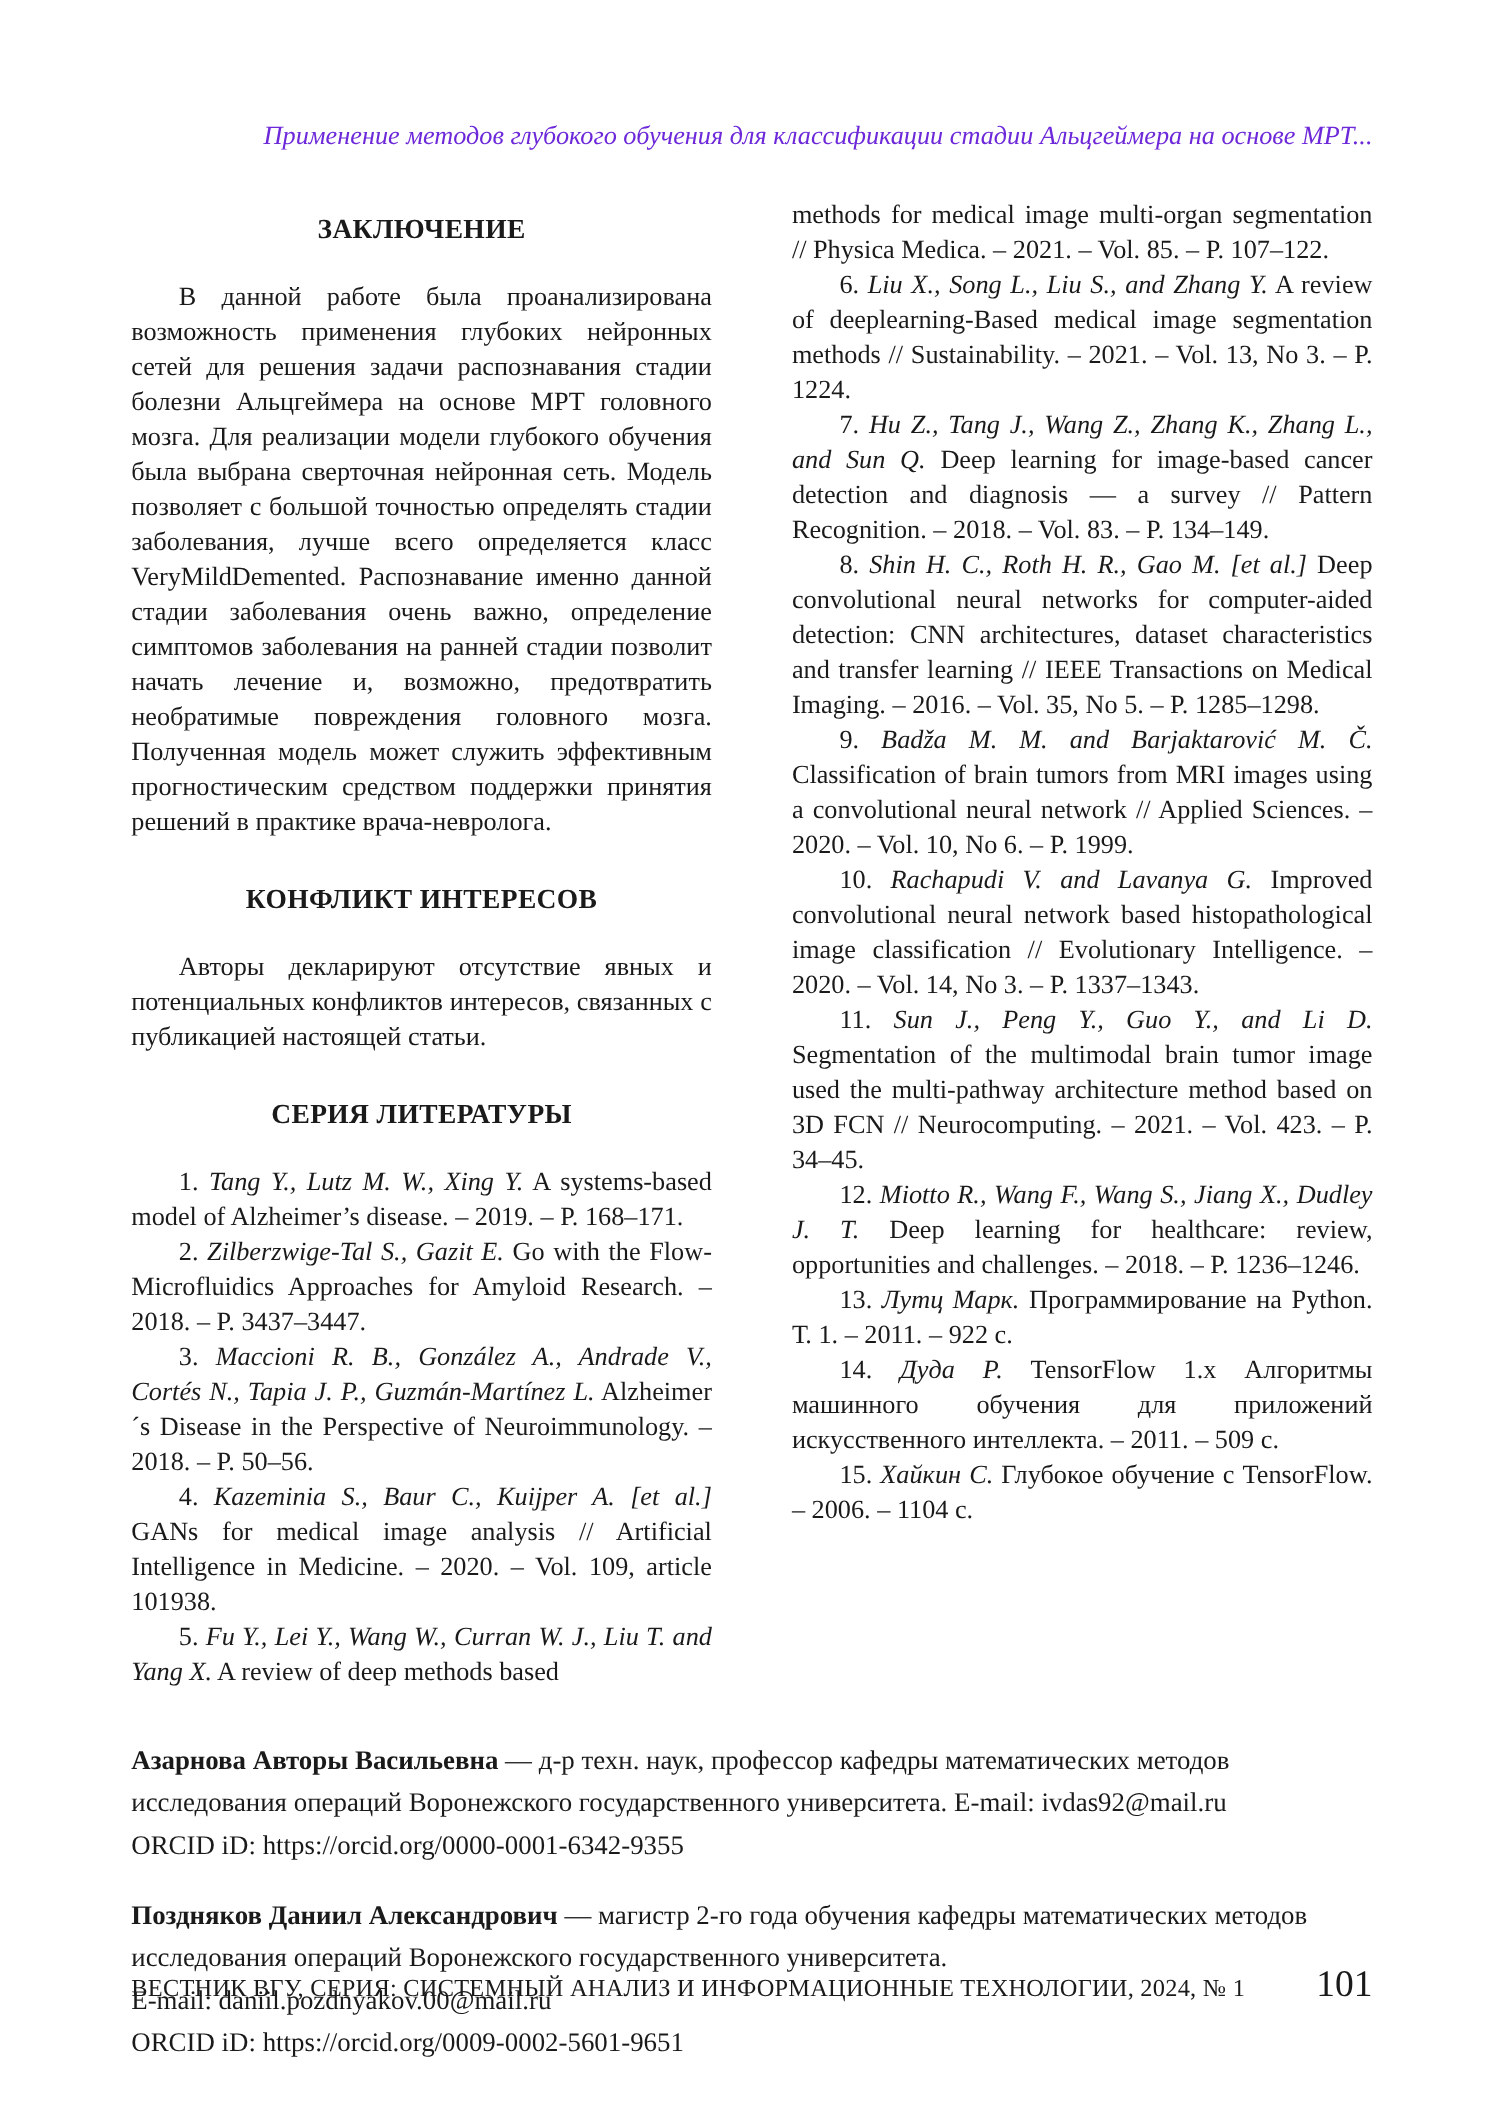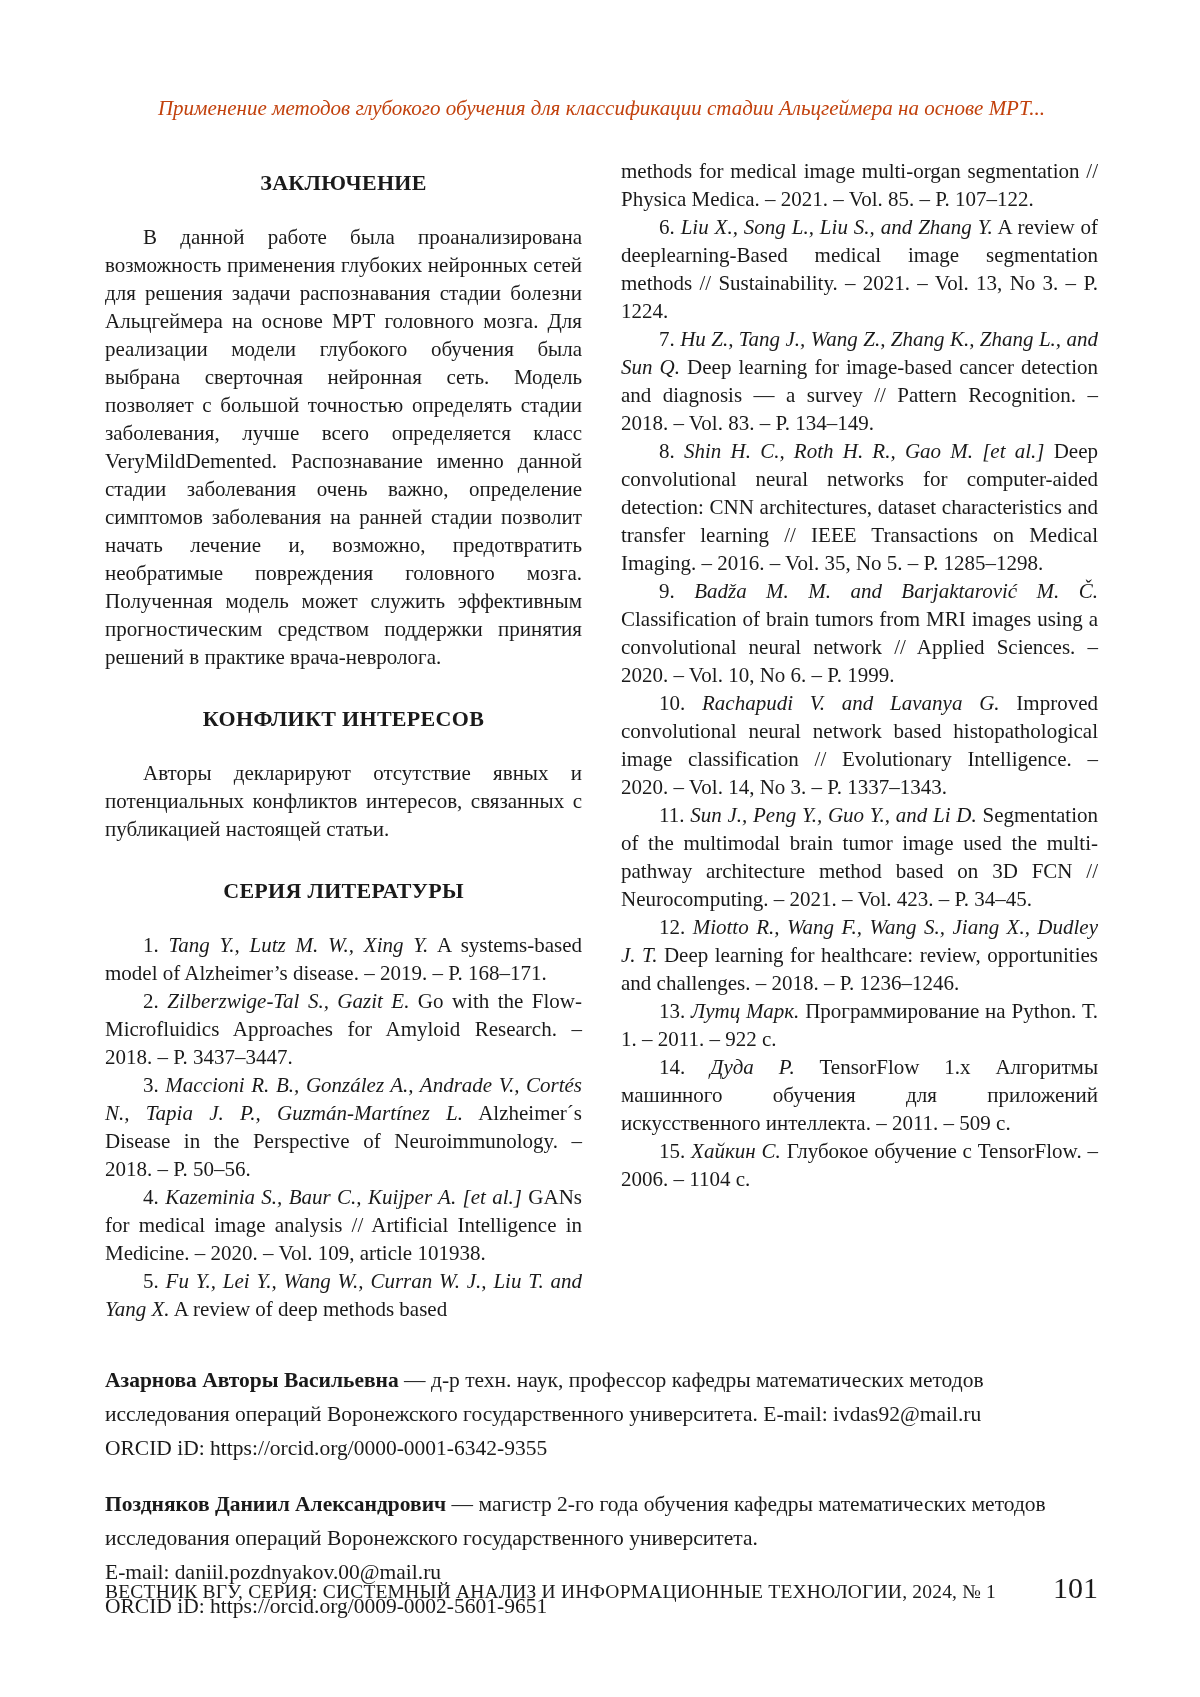--- a/index.html
+++ b/index.html
@@ -8,28 +8,28 @@
     width:1200px;height:1697px;
     margin:0 auto;
     background:#ffffff;
     font-family:"Liberation Serif", serif;
     color:#1a1a1a;
     box-sizing:border-box;
     padding:96px 102px 0 105px;
   }
   .running-header{
     font-style:italic;
-    text-align:center;
+    text-align:right;
     font-size:21px;
     margin-bottom:26px;
-    color:#c2410c;
+    color:#6d28d9;
   }
   .columns{
     display:flex;
-    gap:39px;
+    gap:64px;
     margin-top:36px;
   }
   .col{
     flex:1 1 0;
     font-size:21px;
     line-height:28px;
     text-align:justify;
   }
   h2.sec-title{
     font-size:22px;

